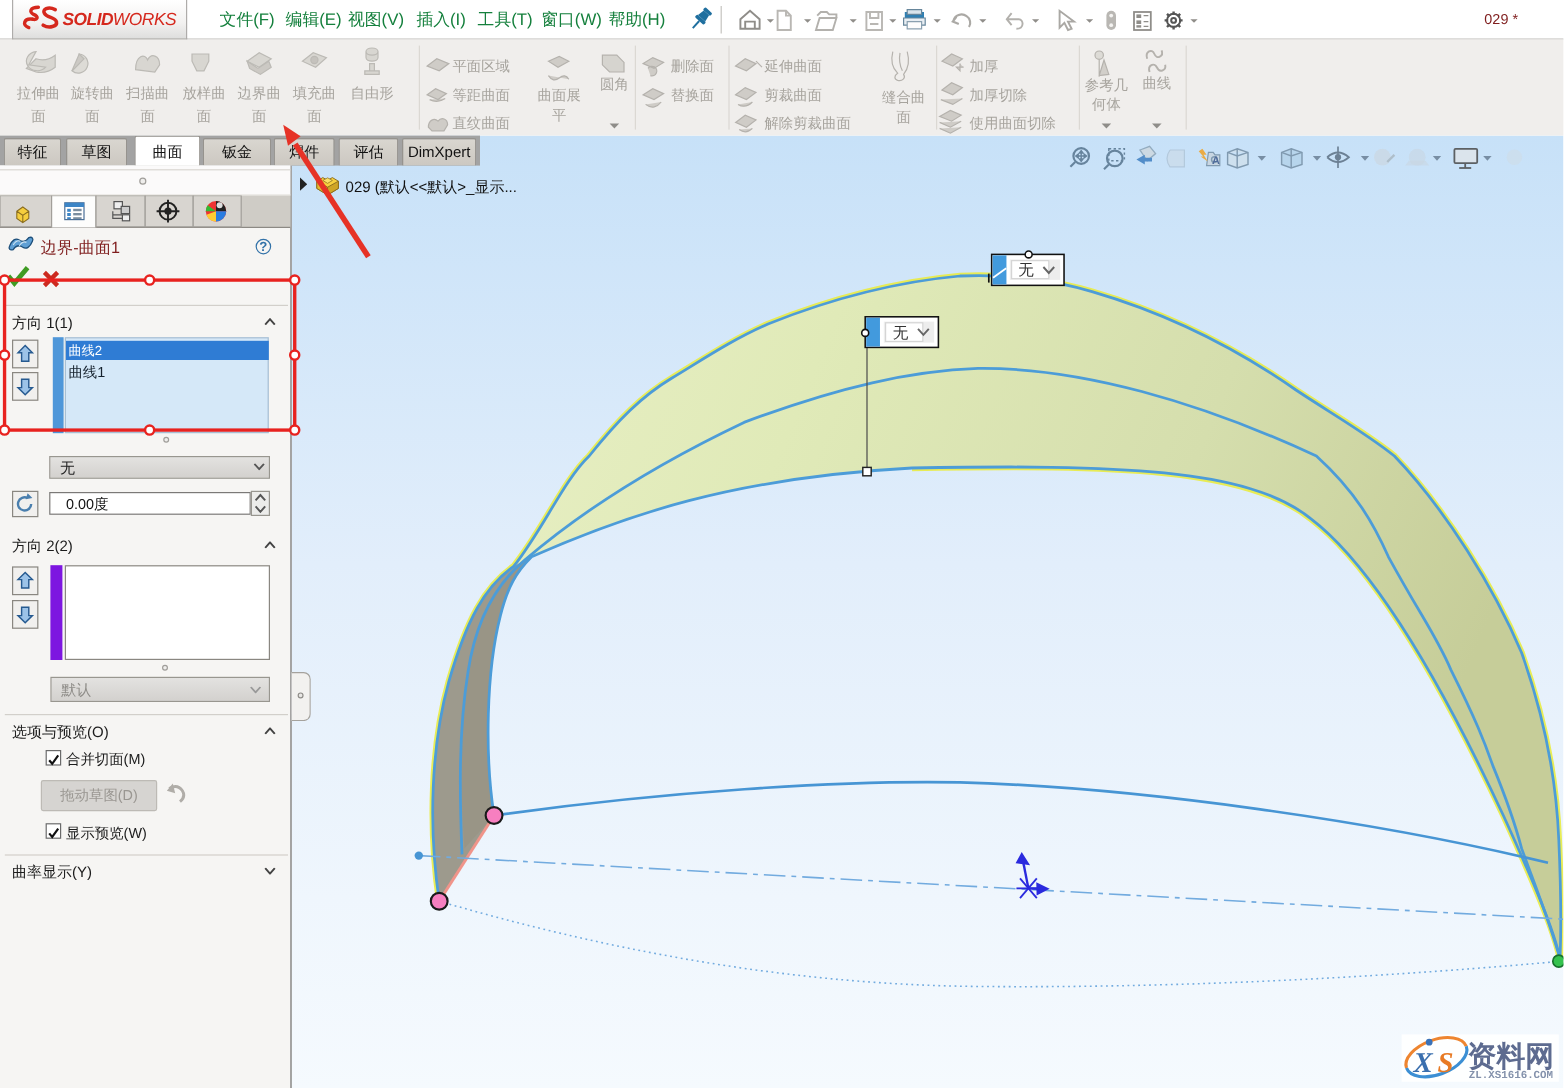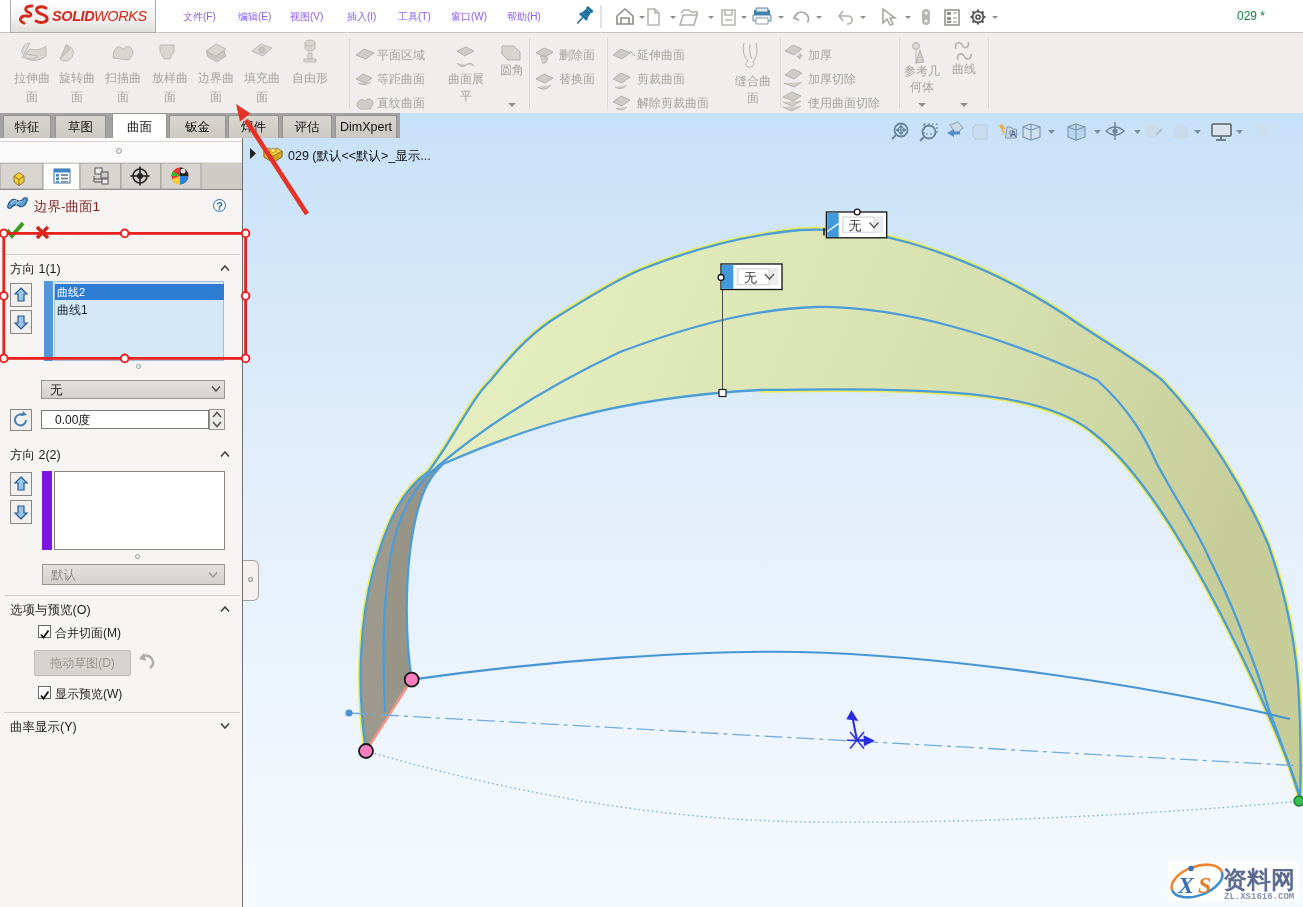--- a/index.html
+++ b/index.html
@@ -1,20 +1,20 @@
 <!DOCTYPE html>
 <html><head><meta charset="utf-8">
 <style>
 *{margin:0;padding:0;box-sizing:border-box}
 html,body{width:1303px;height:907px;overflow:hidden;font-family:"Liberation Sans",sans-serif;background:#fff;position:relative}
 .abs{position:absolute}
 
 #hdr{left:0;top:0;width:1303px;height:33px;background:#fff;border-bottom:1px solid #c9c7c3}
 #logo{left:10px;top:0;width:146px;height:33px;background:linear-gradient(#ffffff,#f2f1f0 60%,#dededd);border:1px solid #aeacaa;border-top:none}
-.menu{top:0;height:33px;line-height:33px;font-size:10px;color:#8b5cf6}
+.menu{top:0;height:33px;line-height:33px;font-size:14px;color:#15803d}
 #ribbon{left:0;top:33px;width:1303px;height:80px;background:#f0eeec}
 .rsep{top:38px;width:1px;height:70px;background:#dbd8d3}
 
 #tabs{left:0;top:113px;width:400px;height:25px;background:#a3a3a3}
 .tab{position:absolute;top:2px;height:23px;background:linear-gradient(#d9d6d0,#ccc8c1);border:1px solid #96938e;border-bottom:none;font-size:12.5px;color:#111;text-align:center;line-height:22px;border-radius:2px 2px 0 0}
 .tabact{background:#fff;top:0;height:25px;line-height:26px;z-index:3}
 
 #panel{left:0;top:138px;width:243px;height:769px;background:#f6f5f3;border-right:1px solid #6e6e6e}
 .hline{height:1px;background:#d2cfca}
 .sechdr{font-size:12.5px;font-weight:normal;color:#1c1c1c}
@@ -37,21 +37,21 @@
 <text x="83" y="20.5" font-size="14.5" fill="#d5281d" letter-spacing="-0.4" font-style="italic" font-family="Liberation Sans">WORKS</text>
 </svg>
 </div>
 <div class="abs menu" style="left:183px">文件(F)</div>
 <div class="abs menu" style="left:238px">编辑(E)</div>
 <div class="abs menu" style="left:290px">视图(V)</div>
 <div class="abs menu" style="left:347px">插入(I)</div>
 <div class="abs menu" style="left:398px">工具(T)</div>
 <div class="abs menu" style="left:451px">窗口(W)</div>
 <div class="abs menu" style="left:507px">帮助(H)</div>
-<div class="abs menu" style="right:38px;color:#15803d;font-size:12px">029 *</div>
+<div class="abs menu" style="right:38px;color:#7f1d1d;font-size:12px">029 *</div>
 <svg class="abs" style="left:570px;top:0" width="410" height="33" viewBox="0 0 410 33">
 <g transform="rotate(42 14 16)">
       <rect x="10" y="6" width="8" height="3" rx="1" fill="#1f6f9f"></rect>
       <path d="M11 9 l6 0 l1 6 l-8 0 z" fill="#1f6f9f"></path>
       <rect x="9" y="15" width="10" height="3" rx="1" fill="#1f6f9f"></rect>
       <line x1="14" y1="18" x2="14" y2="26" stroke="#1f6f9f" stroke-width="1.6"></line>
     </g>
 <line x1="31" y1="5" x2="31" y2="28" stroke="#c5c3bf" stroke-width="1"></line>
 
 </svg>

